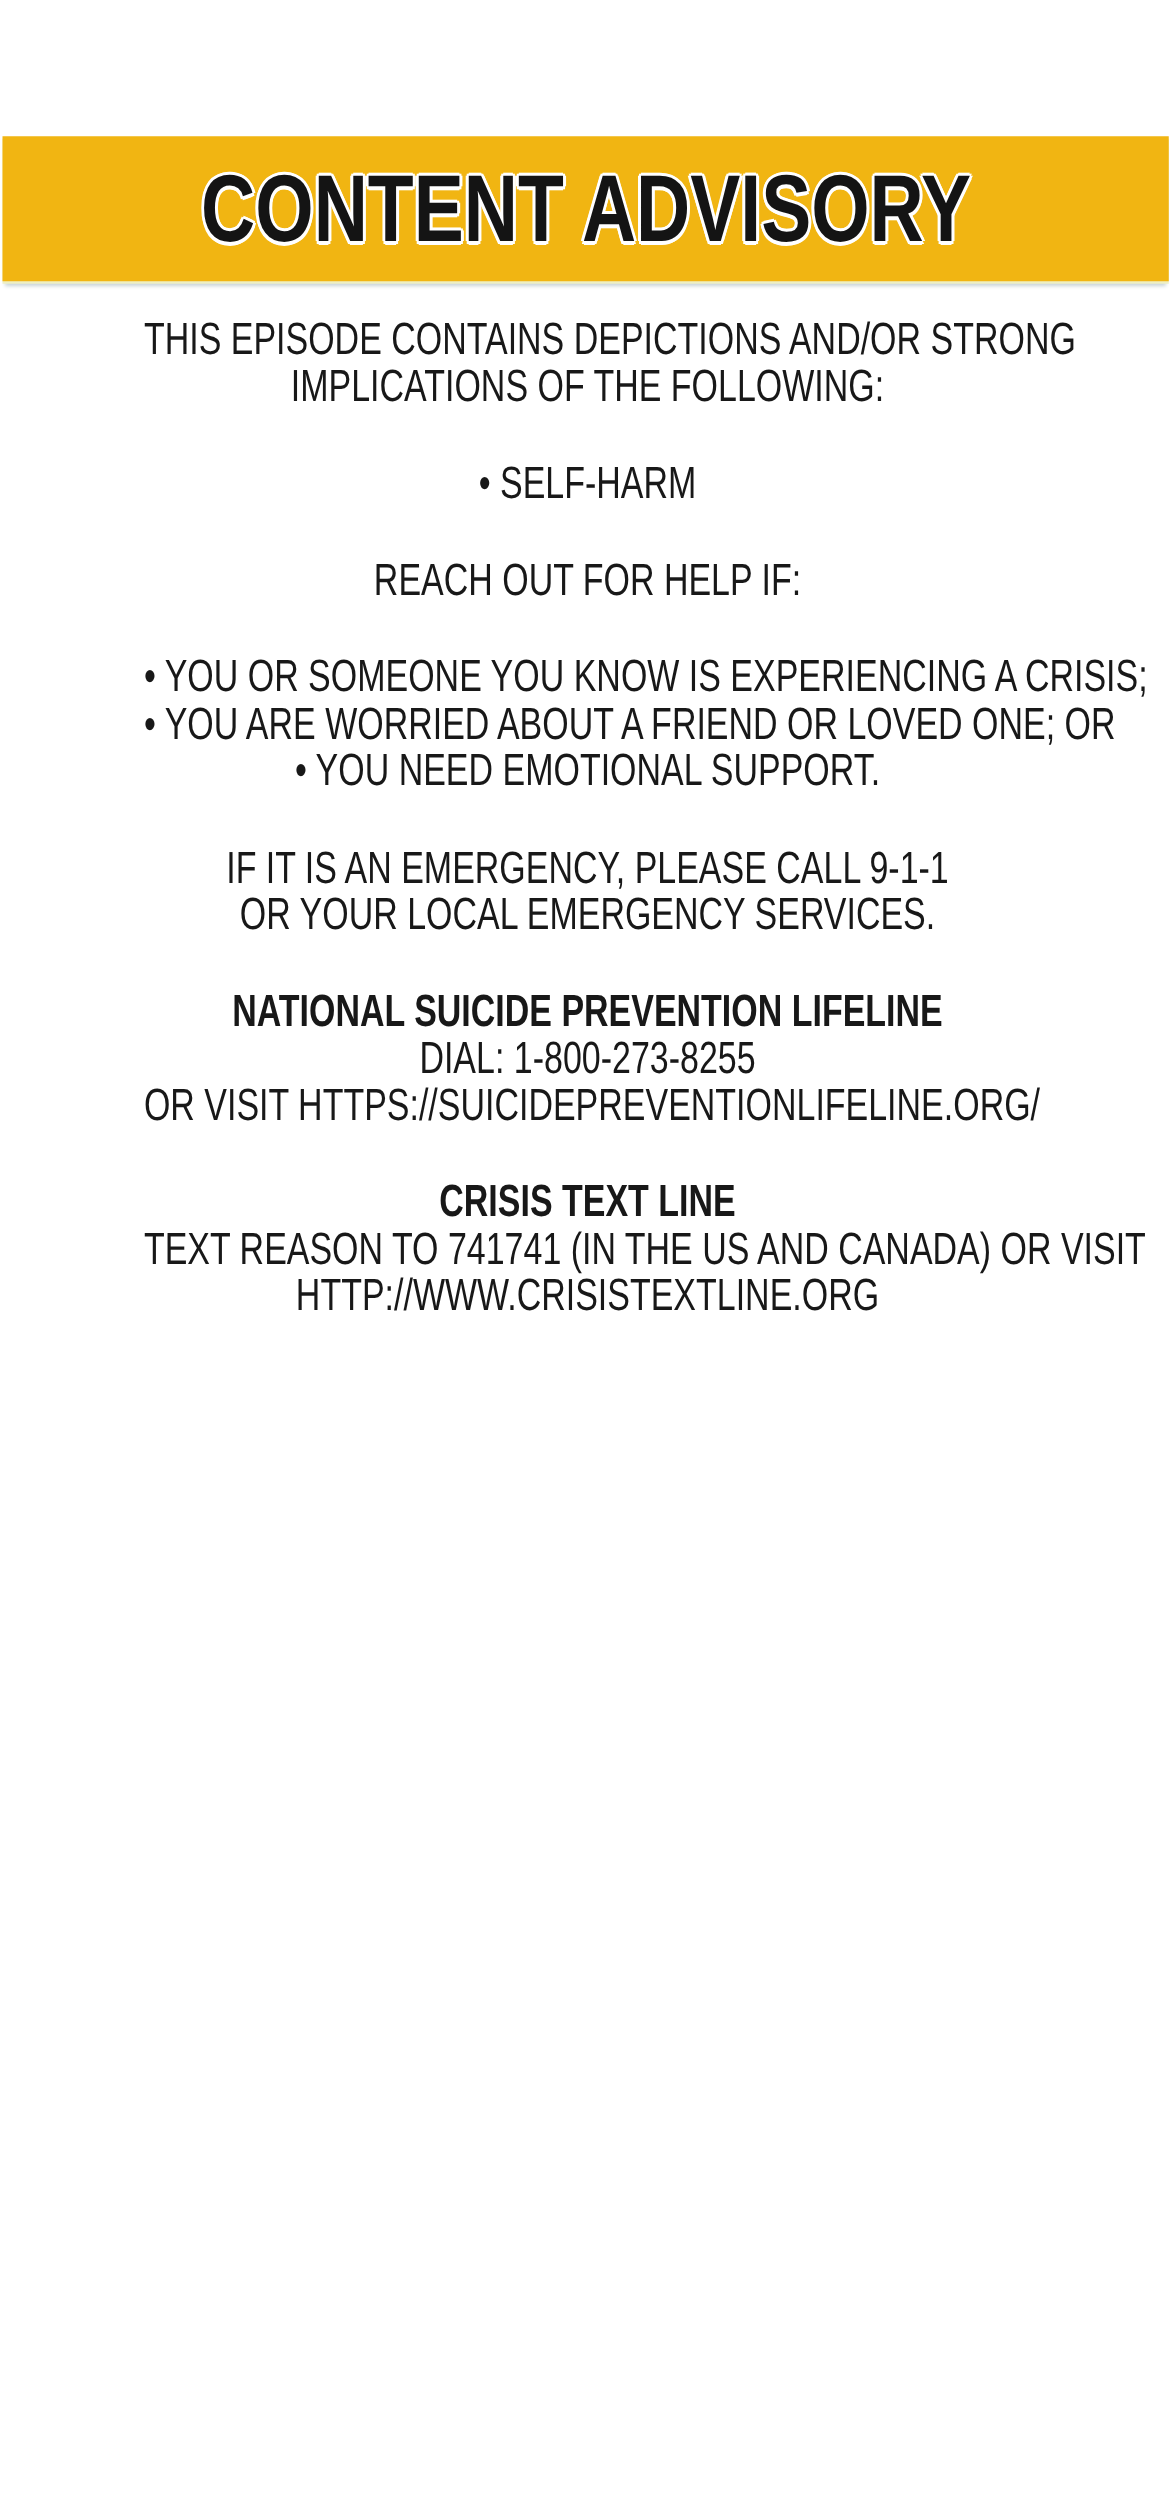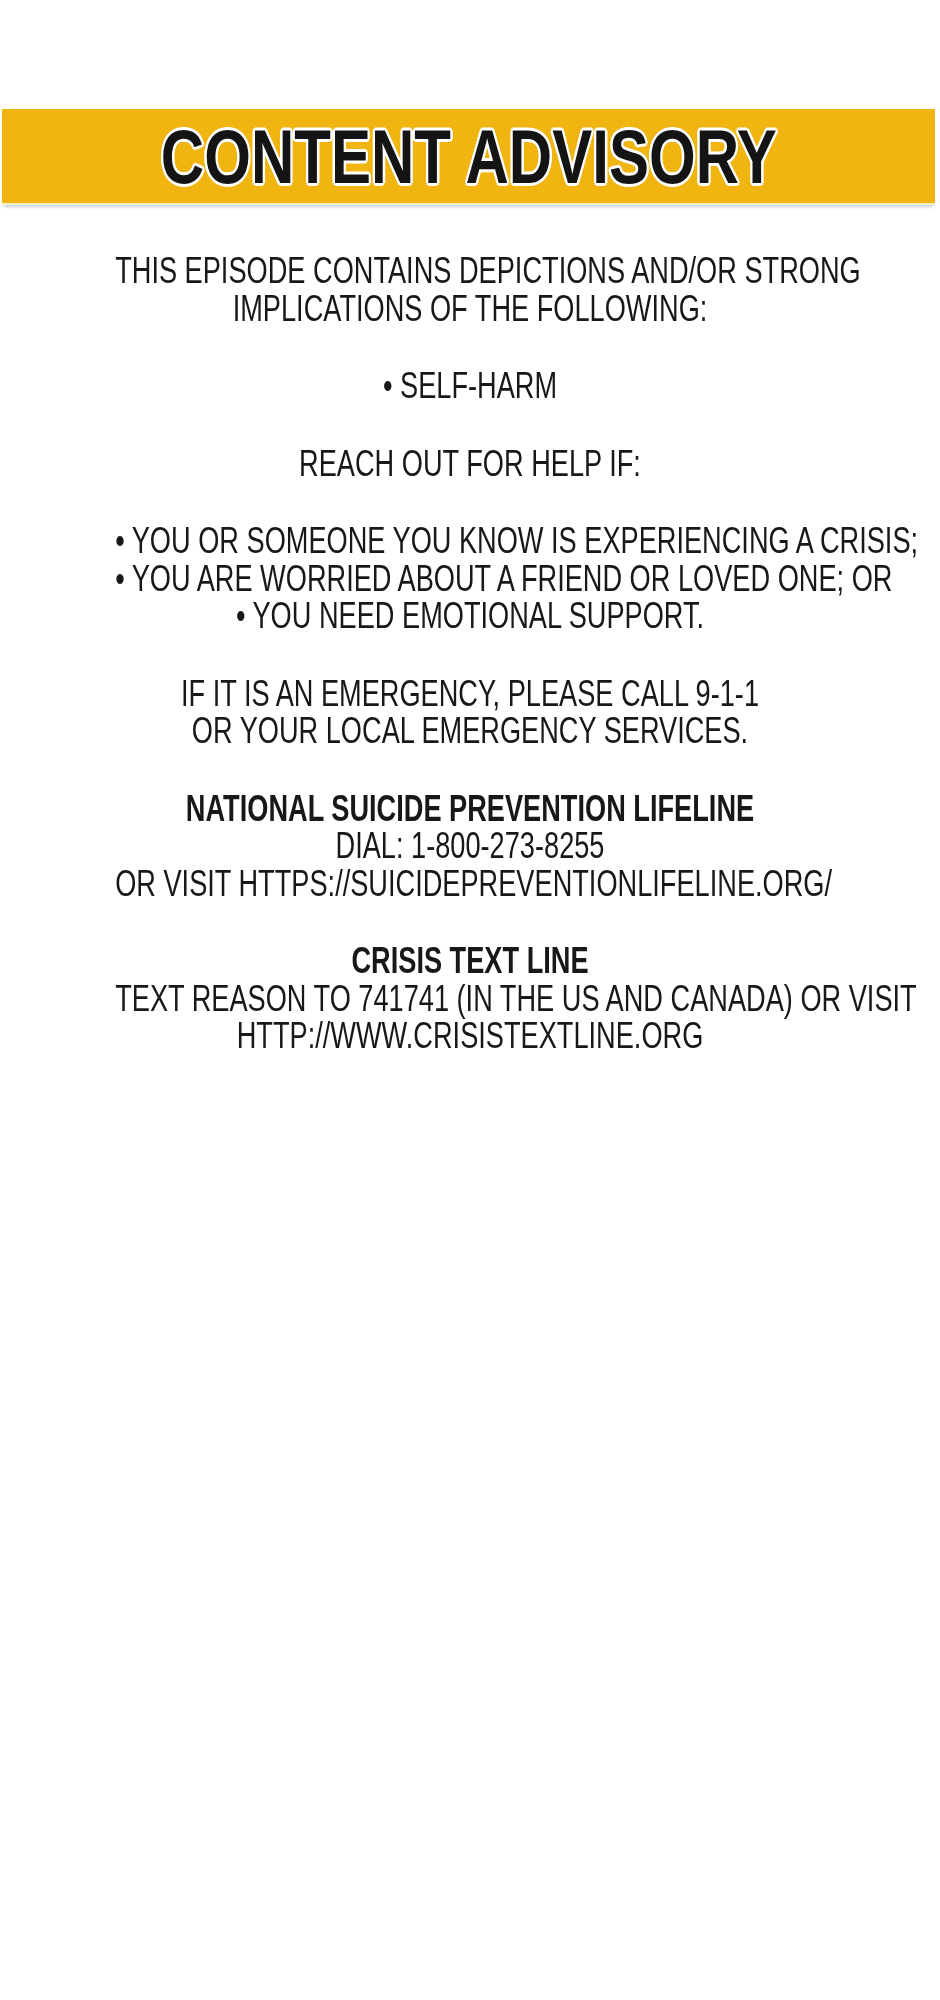--- a/index.html
+++ b/index.html
@@ -12,21 +12,21 @@
     font-family: "Liberation Sans", sans-serif;
   }
   .page { position: absolute; inset: 0; background: #ffffff; }
 
   
   .banner {
     position: absolute;
     top: 109px;
     left: 2px;
     width: 933px;
-    height: 94px;
+    height: 116px;
     background: #f1b512;
     display: flex;
     align-items: center;
     justify-content: center;
     box-shadow: 0 2px 0 #eef0c4, 0 6px 3px -2px #c7d3d8;
   }
   .banner-title {
     font-size: 76px;
     font-weight: 700;
     color: #141414;

